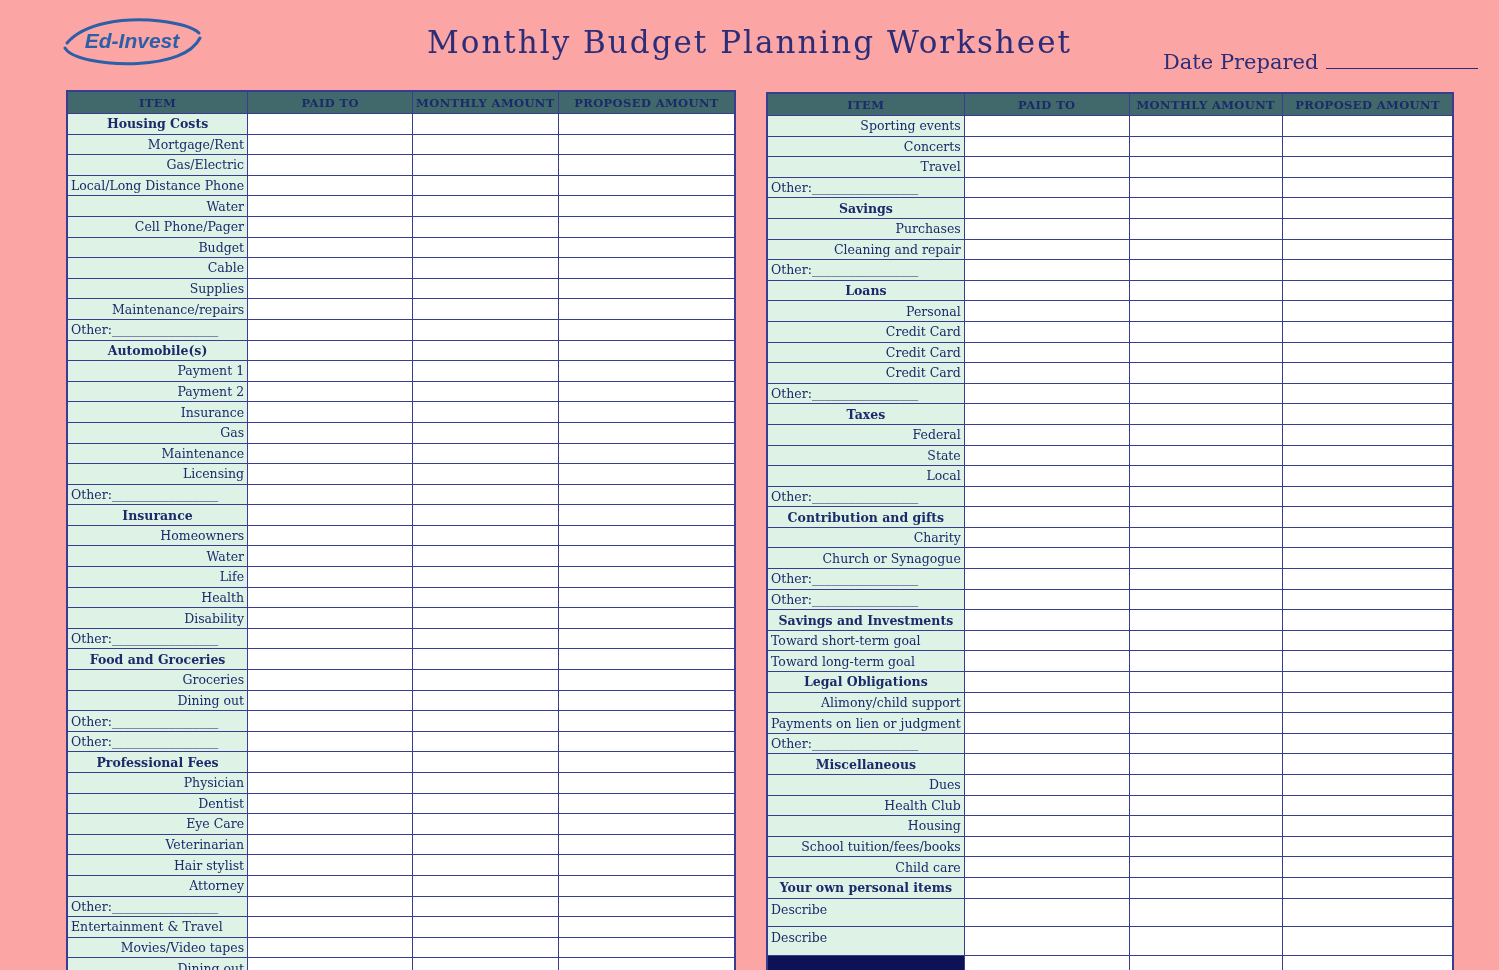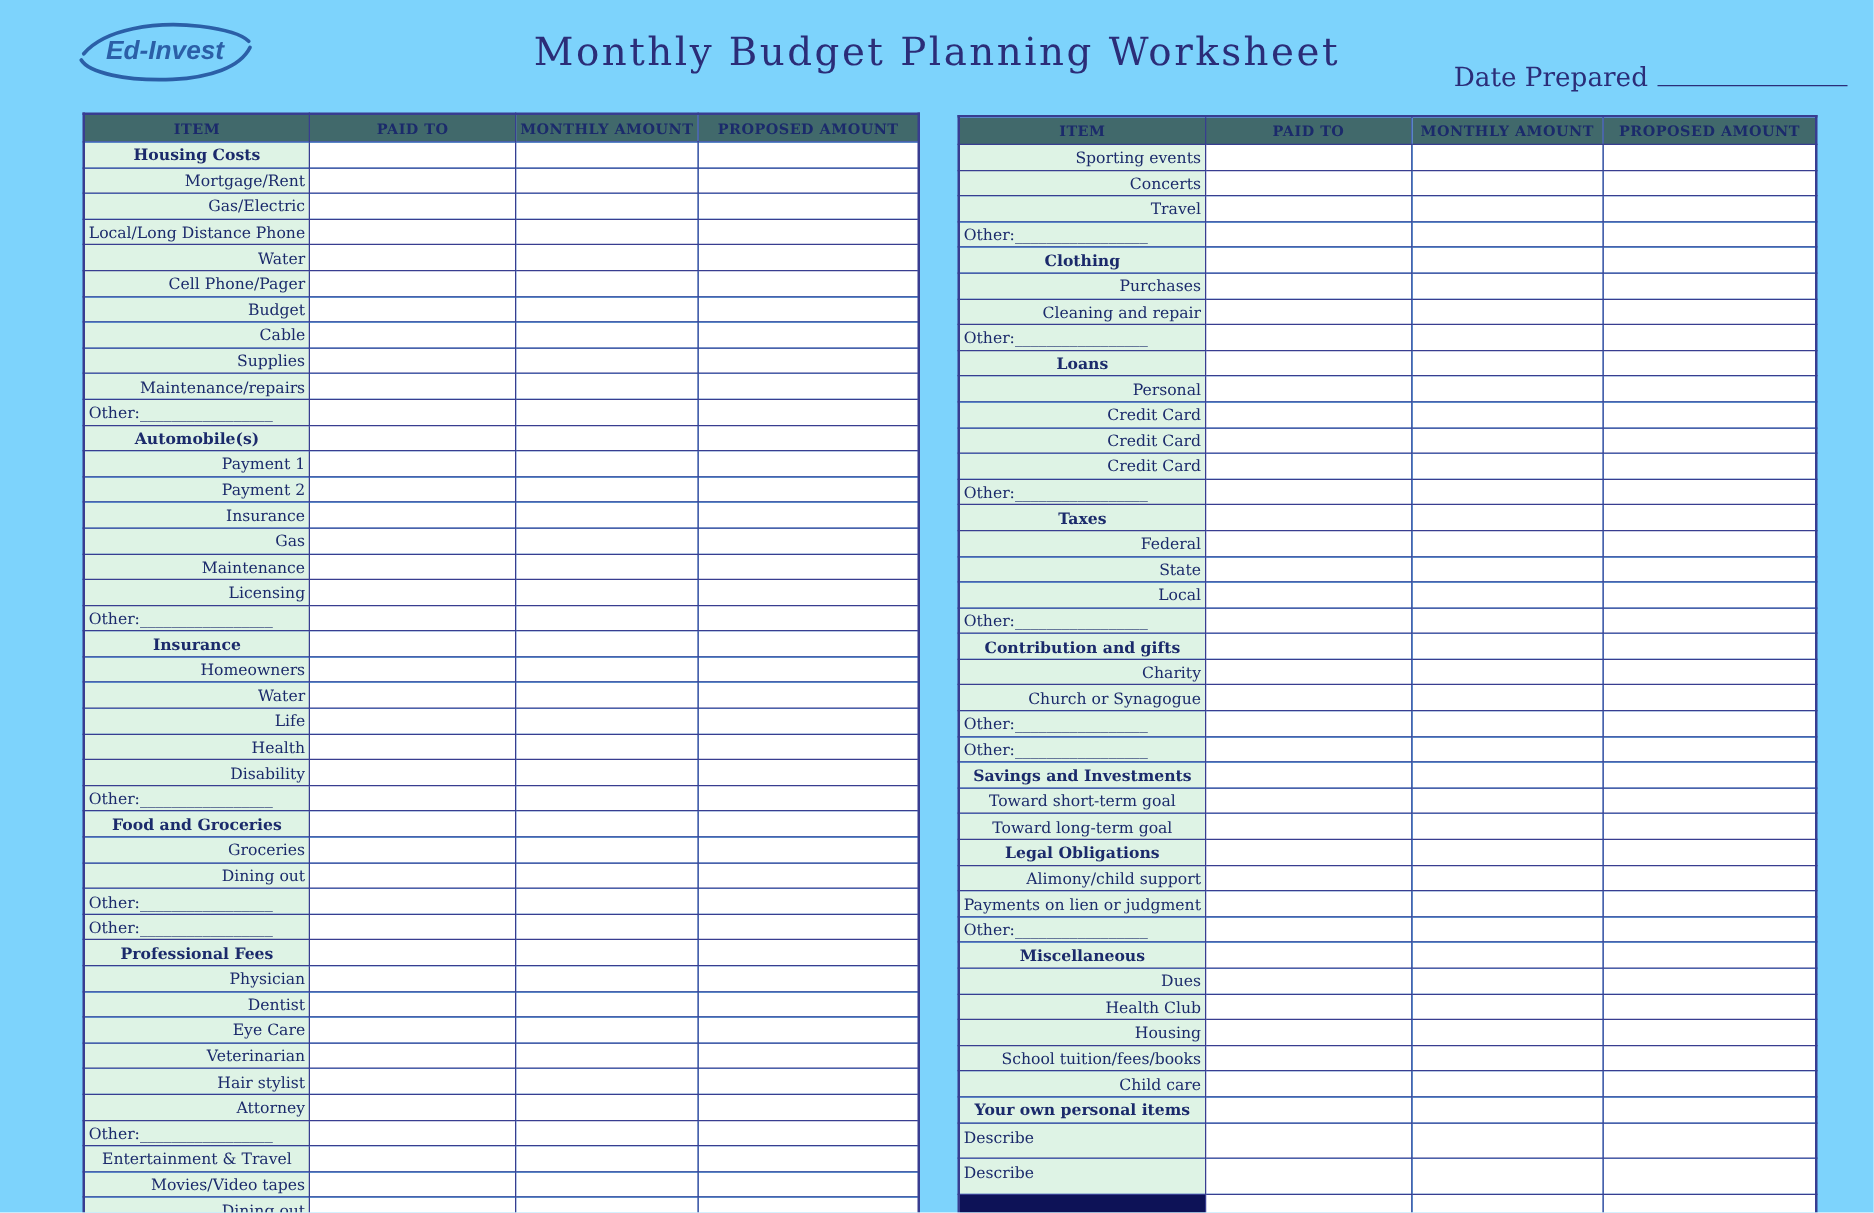--- a/index.html
+++ b/index.html
@@ -1,19 +1,19 @@
 <!DOCTYPE html>
 <html style="--header_bg: #41696b; --item_bg: #def3e5; --border: #383d90; --text: #1b2a6b; --grand_total_bg: #0d1257; --title: #2b2d78; --logo_blue: #2b5fa7;"><head>
 <meta charset="utf-8">
 <style>
   html,body{margin:0;padding:0;background:#ffffff;}
   .page{
     position:relative;
     width:1499px;height:970px;
-    background:#7dd3fc;
+    background:#fca5a5;
     font-family:"DejaVu Serif", serif;
     overflow:hidden;
   }
   
   .logo{position:absolute;left:62px;top:14px;width:140px;height:52px;}
   .logo svg{position:absolute;left:0;top:0;}
   .logo .logo-text{
     position:absolute;left:18px;top:15px;width:104px;text-align:center;
     font-family:"Liberation Sans", sans-serif;
     font-style:italic;font-weight:bold;font-size:21px;color:var(--logo_blue);
@@ -45,21 +45,21 @@
     height:19.6px;padding:0 3px;
     overflow:hidden;white-space:nowrap;
   }
   th{
     background:var(--header_bg);
     font-weight:bold;font-size:11.5px;height:21px;
     letter-spacing:0.4px;text-align:center;color:var(--text);
   }
   td.item-cell{background:var(--item_bg);text-align:right;}
   td.item-cell.category{text-align:center;font-weight:bold;}
-  td.item-cell.center{text-align:center;}
+  td.item-cell.center{text-align:left;}
   td.item-cell.other{text-align:left;margin-left:12px;}
   td.entry-cell{background:#ffffff;}
   tr.describe td{height:24.5px;}
   td.item-cell.describe{text-align:left;vertical-align:top;padding-top:3px;}
   tr.grand td{height:36px;}
   td.item-cell.grand{
     background:var(--grand_total_bg);color:#ffffff;font-weight:bold;
     text-align:center;vertical-align:bottom;padding-bottom:6px;letter-spacing:0.5px;
   }
 </style>
@@ -386,21 +386,21 @@
           <td class="entry-cell"></td>
           <td class="entry-cell"></td>
         </tr>
         <tr class="other">
           <td class="item-cell other">Other:_________________</td>
           <td class="entry-cell"></td>
           <td class="entry-cell"></td>
           <td class="entry-cell"></td>
         </tr>
         <tr class="category">
-          <td class="item-cell category">Clothing</td>
+          <td class="item-cell category">Savings</td>
           <td class="entry-cell"></td>
           <td class="entry-cell"></td>
           <td class="entry-cell"></td>
         </tr>
         <tr class="item">
           <td class="item-cell item">Purchases</td>
           <td class="entry-cell"></td>
           <td class="entry-cell"></td>
           <td class="entry-cell"></td>
         </tr>

